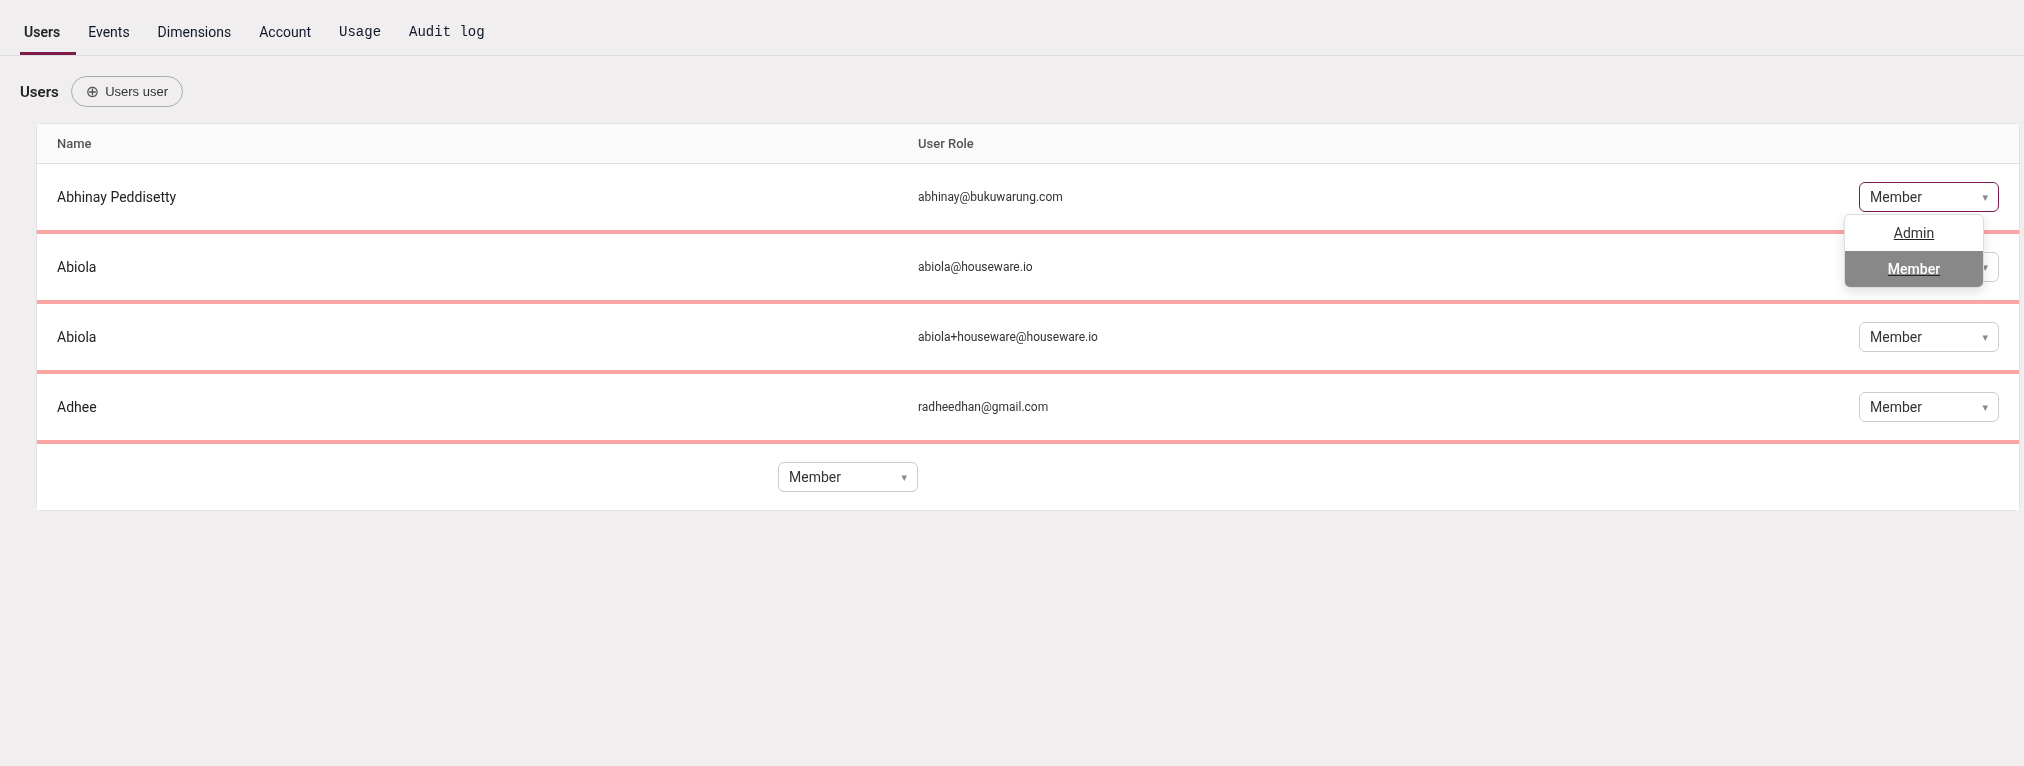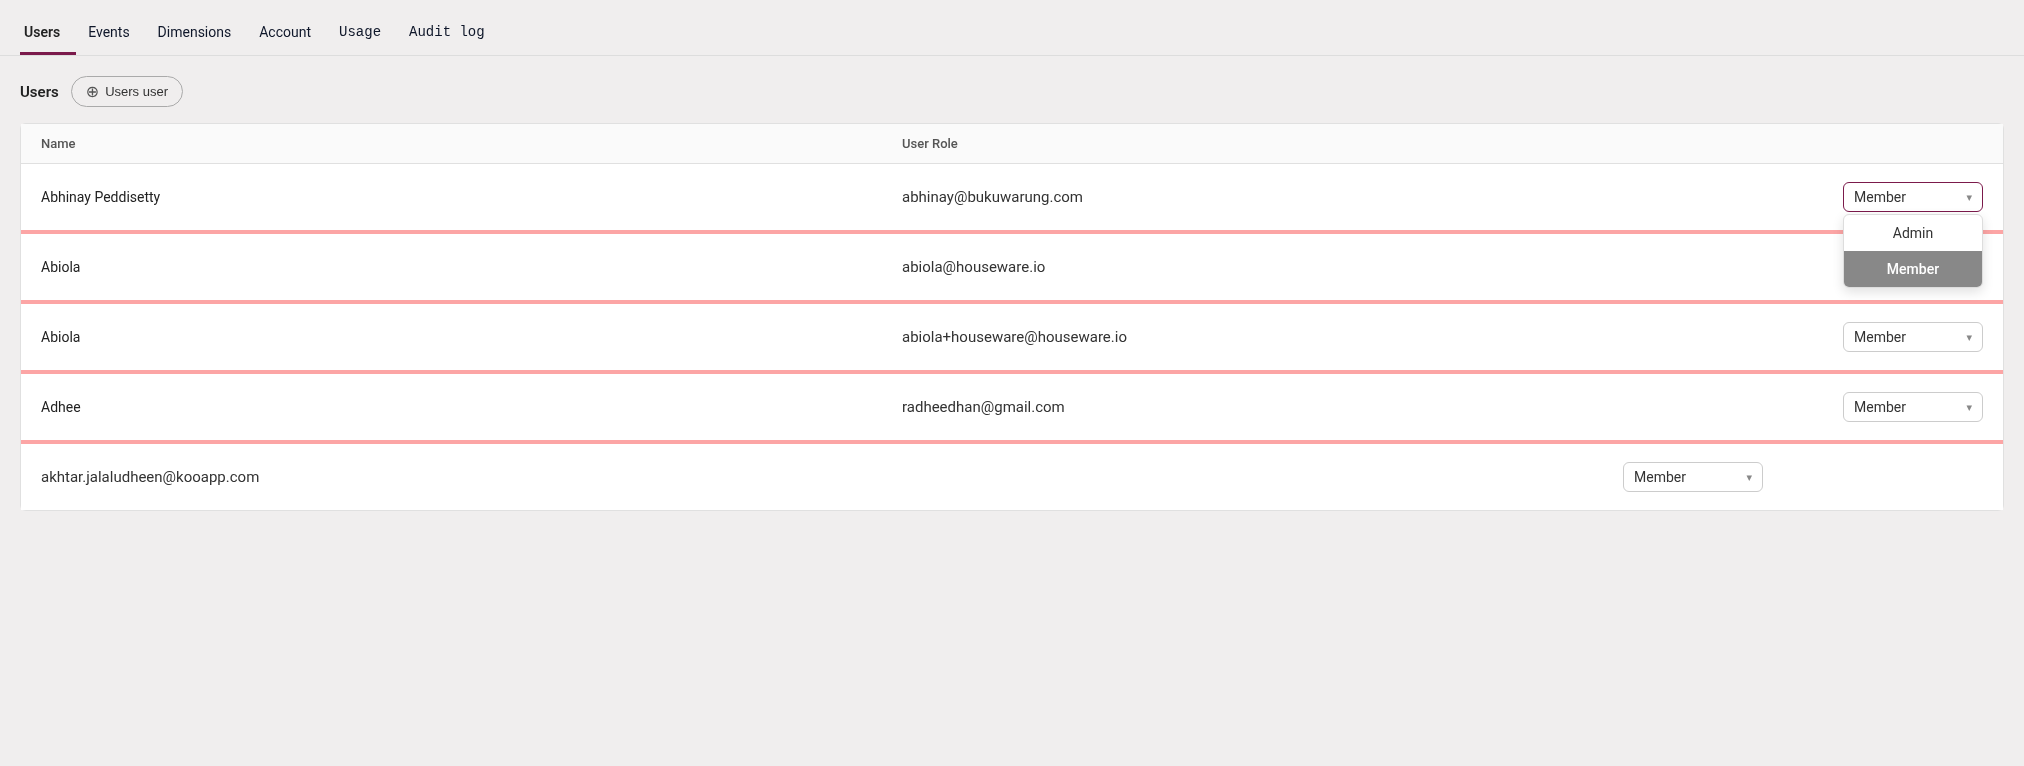--- a/index.html
+++ b/index.html
@@ -80,20 +80,21 @@
       font-size: 16px;
       color: #555;
     }
 
     .users-table {
       width: 100%;
       background: white;
       border-radius: 6px;
       overflow: visible;
       border: 1px solid #e0e0e0;
+      margin-left: 16px;
     }
 
     .table-header {
       display: grid;
       grid-template-columns: 1fr 1fr 220px;
       padding: 12px 20px;
       border-bottom: 1px solid #e0e0e0;
       background: #fafafa;
     }
 
@@ -116,21 +117,21 @@
     .table-row:last-child {
       border-bottom: none;
     }
 
     .cell-name {
       font-size: 14px;
       color: #222;
     }
 
     .cell-email {
-      font-size: 15px;
+      font-size: 12px;
       color: #333;
     }
 
     .cell-role {
       display: flex;
       justify-content: flex-end;
       position: relative;
       text-align: center;
     }
 
@@ -155,28 +156,29 @@
       color: #888;
     }
 
     .dropdown-open {
       border-color: #7b1a4b;
     }
 
     .dropdown-menu {
       position: absolute;
       top: calc(100% + 2px);
-      right: 0;
+      right: 15px;
       background: white;
       border: 1px solid #ddd;
       border-radius: 6px;
       box-shadow: 0 4px 12px rgba(0,0,0,0.12);
       z-index: 100;
       min-width: 140px;
       overflow: hidden;
+      text-decoration: underline;
     }
 
     .dropdown-item {
       padding: 10px 16px;
       font-size: 14px;
       color: #333;
       cursor: pointer;
     }
 
     .dropdown-item.selected {
@@ -270,21 +272,20 @@
       <div class="cell-email">radheedhan@gmail.com</div>
       <div class="cell-role">
         <div class="role-select">
           <span>Member</span>
           <span class="chevron">▾</span>
         </div>
       </div>
     </div>
 
     <div class="table-row">
-      <div class="cell-email">akhtar.jalaludheen@kooapp.com</div>
       <div class="cell-role">
         <div class="role-select">
           <span>Member</span>
           <span class="chevron">▾</span>
         </div>
       </div>
     </div>
   </div>
 </div>
 

